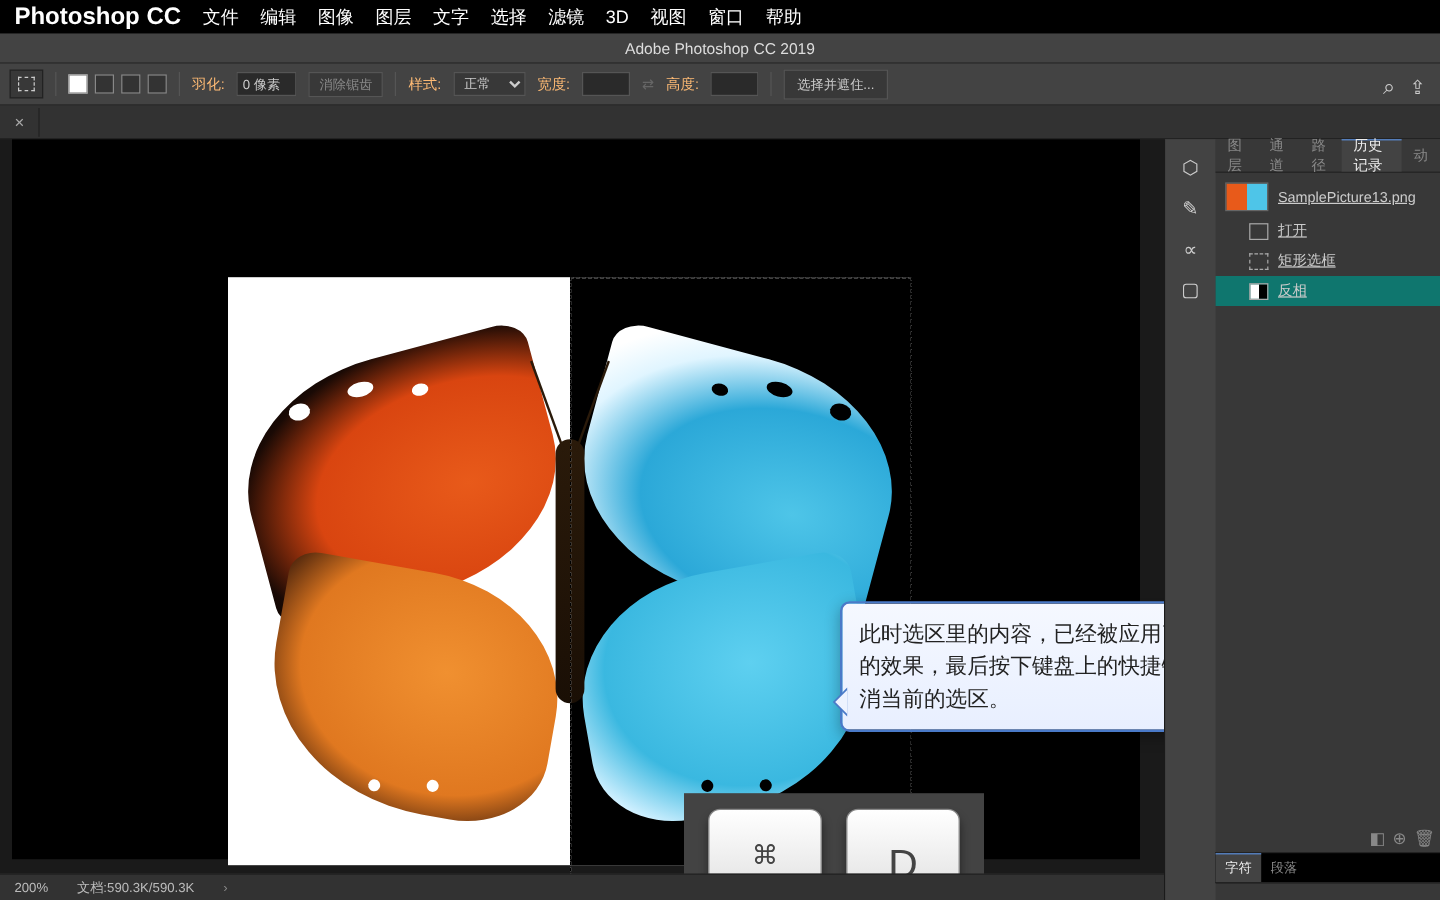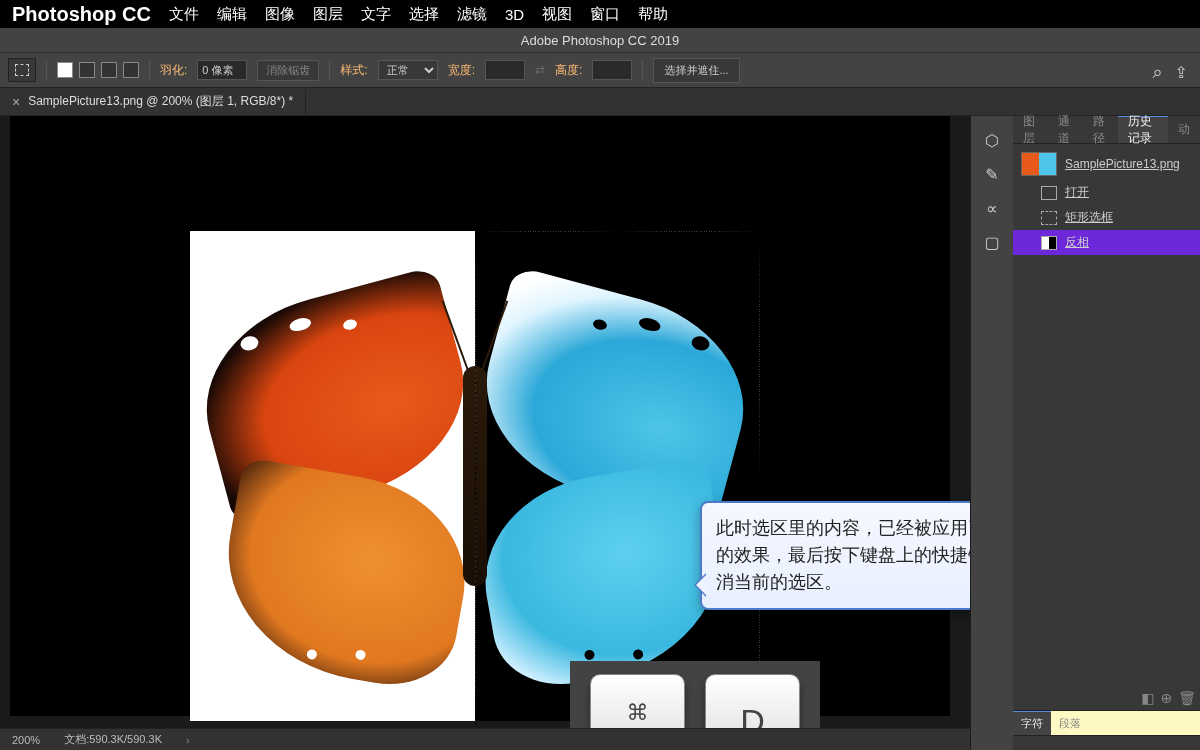--- a/index.html
+++ b/index.html
@@ -68,26 +68,26 @@
 .toolcol { width: 42px; background: #434343; display: flex; flex-direction: column; align-items: center; padding-top: 8px; gap: 2px; }
 .toolcol .ticon { width: 36px; height: 32px; display: flex; align-items: center; justify-content: center; color: #ccc; font-size: 16px; }
 .panels { flex: 1; display: flex; flex-direction: column; font-size: 12px; }
 .panel-tabs { display: flex; height: 28px; align-items: center; background: #383838; border-bottom: 1px solid #222; }
 .panel-tab { padding: 0 10px; height: 100%; display: flex; align-items: center; color: #888; }
 .panel-tab.active { background: #434343; color: #eee; border-top: 1px solid #5a8dd8; }
 .hist-body { padding: 4px 0; text-decoration: underline; }
 .hist-thumb-row { display: flex; align-items: center; gap: 8px; padding: 4px 8px; }
 .hist-thumb { width: 36px; height: 24px; background: linear-gradient(90deg, #e85a1a 50%, #4ec5e8 50%); border: 1px solid #666; }
 .hist-item { display: flex; align-items: center; gap: 8px; padding: 4px 8px 4px 28px; color: #ccc; }
-.hist-item.sel { background: #6d28d9; }
+.hist-item.sel { background: #0f766e; }
 .hist-icon { width: 16px; height: 14px; border: 1px solid #aaa; display: inline-block; }
 .hist-icon.marquee { border-style: dashed; }
 .hist-icon.invert { background: linear-gradient(90deg, #fff 50%, #000 50%); }
 .panel-btns { margin-top: auto; display: flex; justify-content: flex-end; padding: 4px; gap: 6px; color: #888; font-size: 14px; }
-.bottom-tabs { display: flex; background: #fef9c3; border-top: 1px solid #222; border-bottom: 1px solid #222; }
+.bottom-tabs { display: flex; background: #000000; border-top: 1px solid #222; border-bottom: 1px solid #222; }
 .bottom-tabs .panel-tab { font-size: 11px; padding: 4px 8px; }
 .search-right { position: absolute; right: 12px; top: 62px; color: #ccc; display: flex; gap: 12px; align-items: center; }
 </style>
 </head>
 <body>
 
 <div class="menubar">
   <span class="app-logo">Photoshop CC</span>
   <span>文件</span>
   <span>编辑</span>
@@ -132,21 +132,20 @@
 </div>
 
 <div class="search-right">
   <span style="font-size:18px">⌕</span>
   <span>⇪</span>
 </div>
 
 <div class="tabrow">
   <div class="doc-tab">
     <span class="close">×</span>
-    <span>SamplePicture13.png @ 200% (图层 1, RGB/8*) *</span>
   </div>
 </div>
 
 <div class="workspace">
   <div class="canvas-area">
     <div class="canvas">
       <div class="artwork">
         <div class="artwork-right"></div>
       </div>
       <div class="butterfly">

